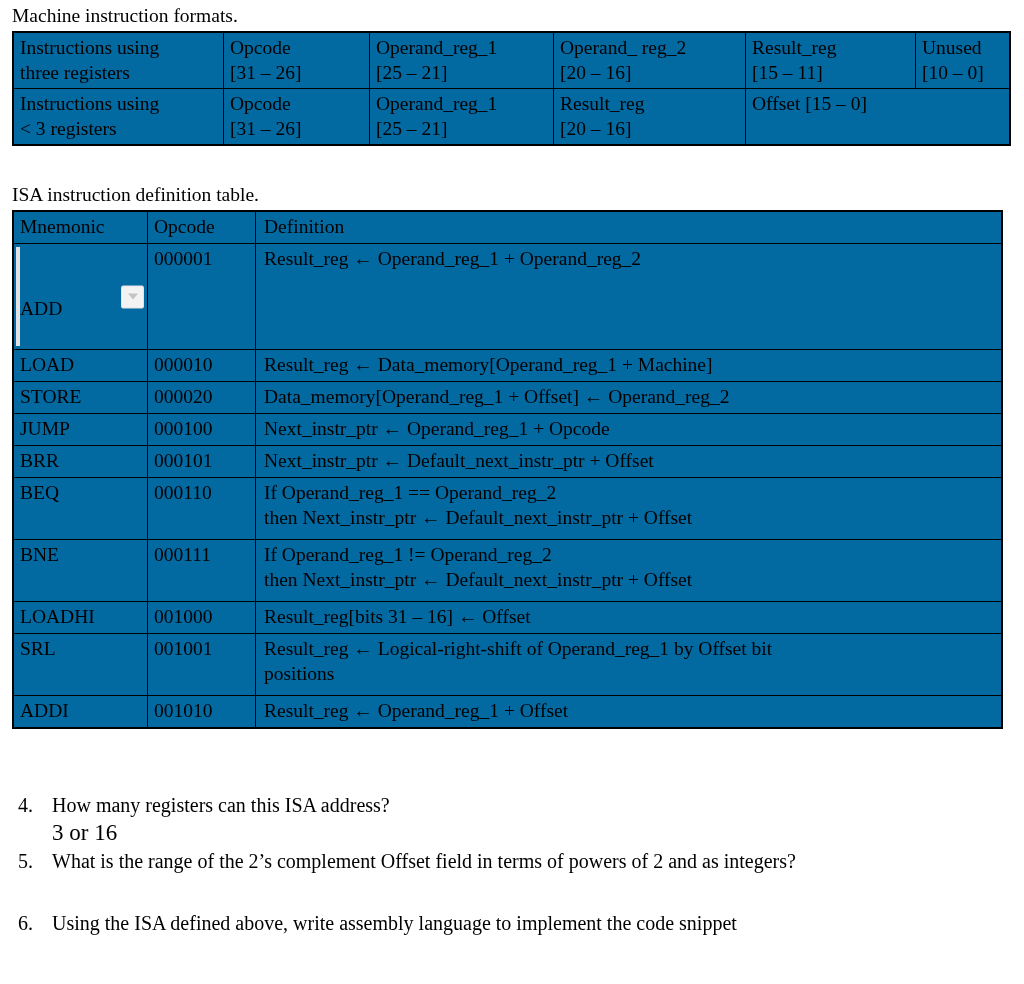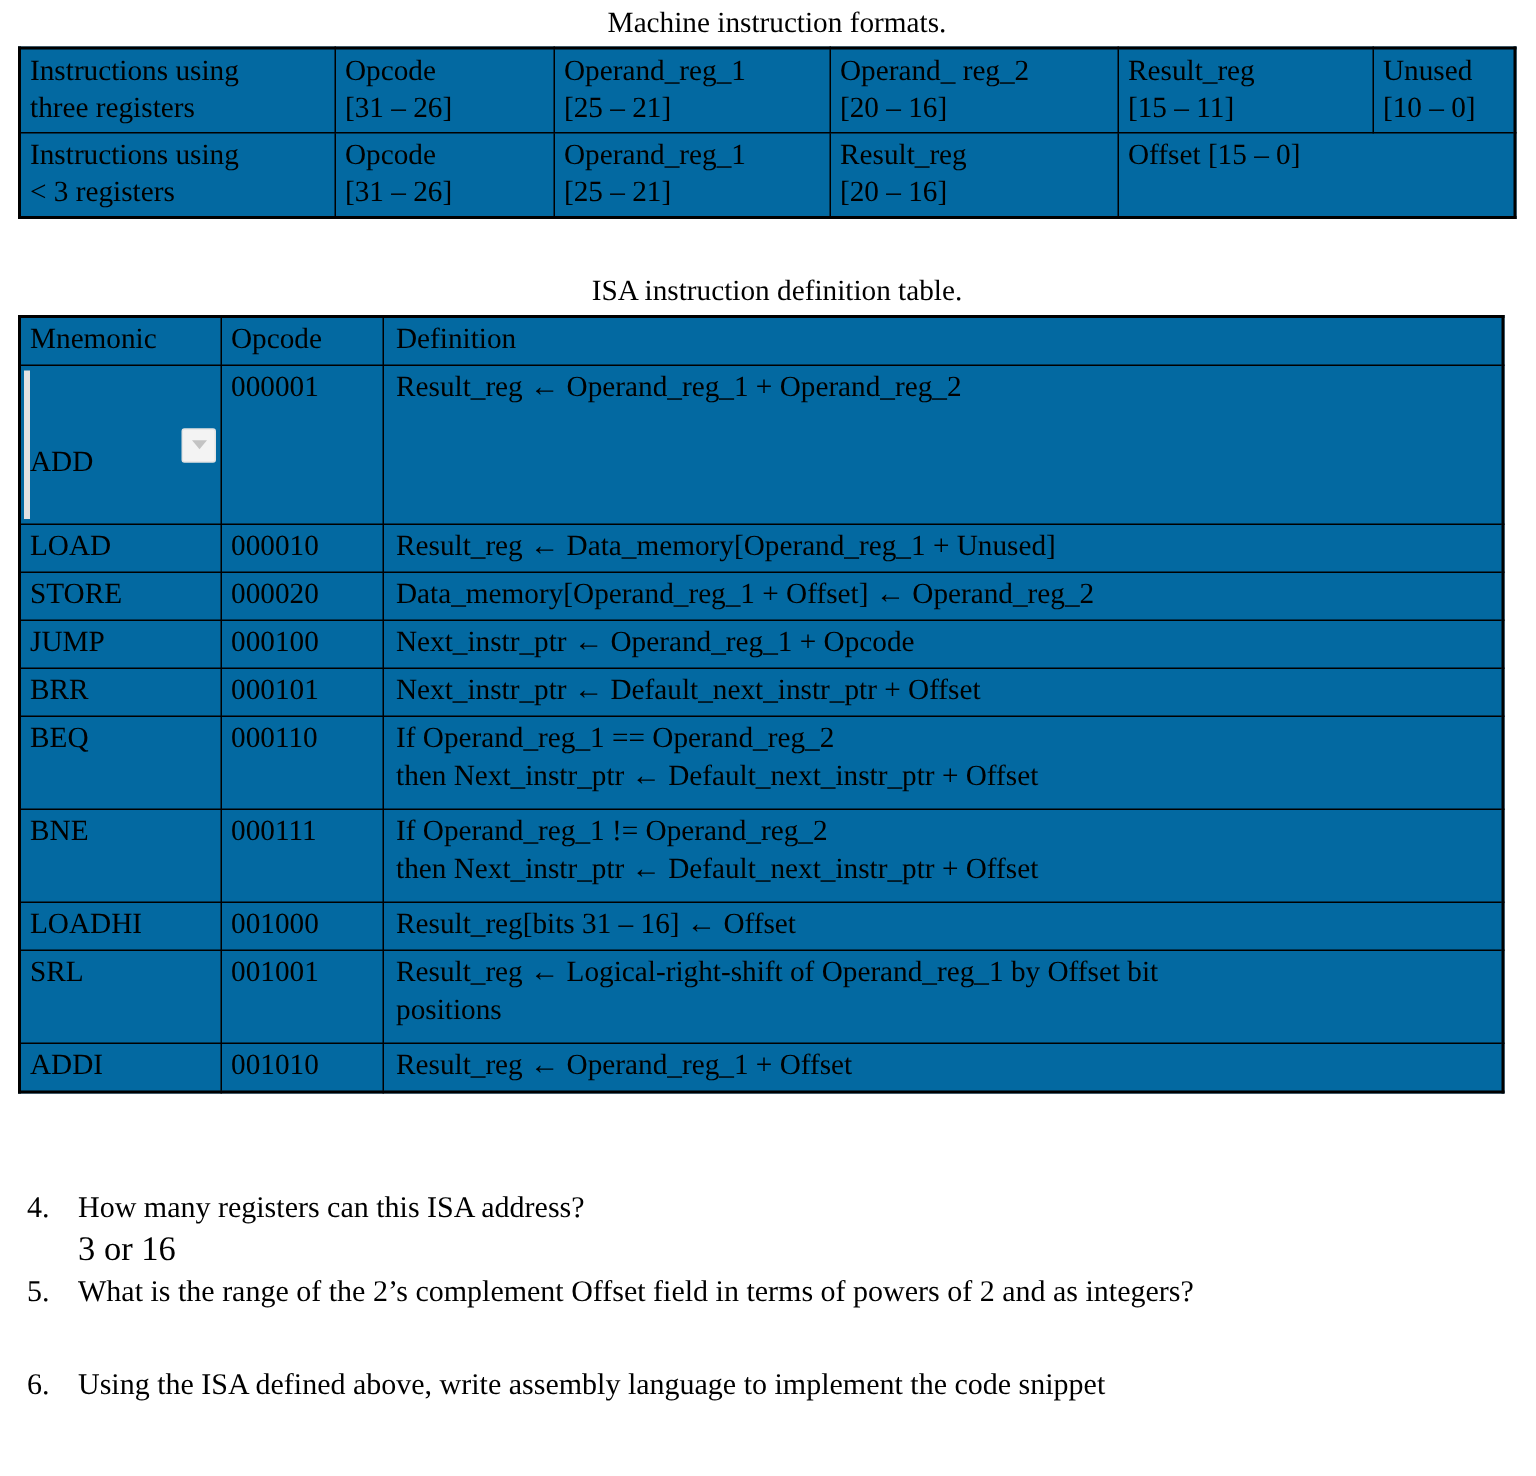--- a/index.html
+++ b/index.html
@@ -22,21 +22,20 @@
     height: 984px;
     padding: 0;
   }
 
   
   .caption {
     font-size: 19.5px;
     line-height: 26px;
     margin: 0;
     padding: 0 0 2px 12px;
-    text-align: center;
   }
   #formats-caption { padding-top: 3px; }
   #isa-caption { padding-top: 6px; }
 
   
   table.doc-table {
     border-collapse: collapse;
     margin-left: 12px;
     table-layout: fixed;
     background: #0369a1;
@@ -191,21 +190,21 @@
           <span>ADD</span>
           <span class="dropdown-btn"><span class="tri"></span></span>
         </td>
         <td class="opcode">000001</td>
         <td class="definition">Result_reg ← Operand_reg_1 + Operand_reg_2</td>
       </tr>
 
       <tr class="r1">
         <td class="mnemonic">LOAD</td>
         <td class="opcode">000010</td>
-        <td class="definition">Result_reg ← Data_memory[Operand_reg_1 + Unused]</td>
+        <td class="definition">Result_reg ← Data_memory[Operand_reg_1 + Machine]</td>
       </tr>
 
       <tr class="r1">
         <td class="mnemonic">STORE</td>
         <td class="opcode">000020</td>
         <td class="definition">Data_memory[Operand_reg_1 + Offset] ← Operand_reg_2</td>
       </tr>
 
       <tr class="r1">
         <td class="mnemonic">JUMP</td>

